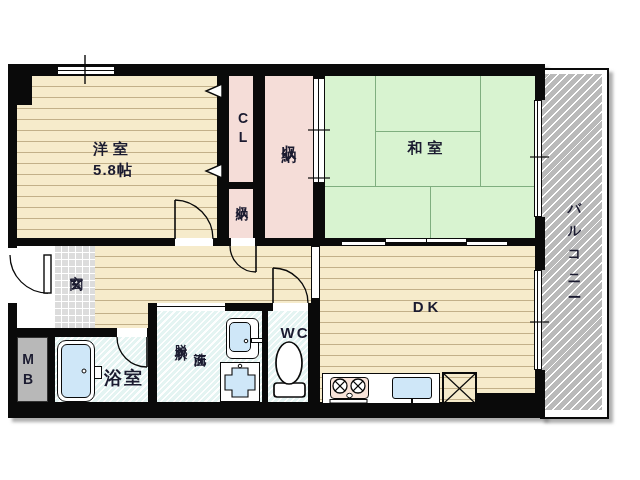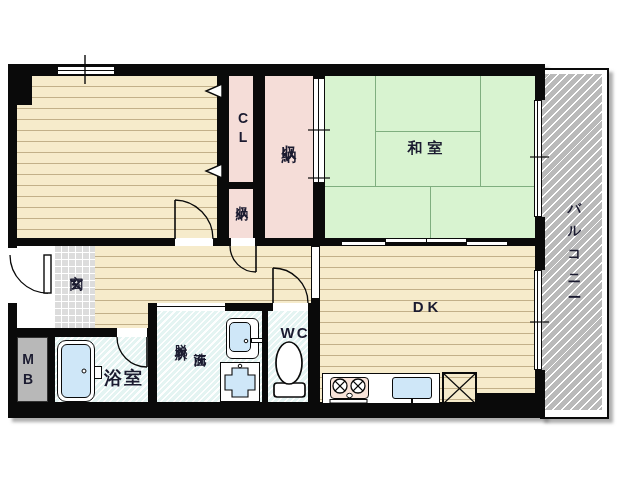--- a/index.html
+++ b/index.html
@@ -111,20 +111,22 @@
   <div class="abs" style="left:330px;top:377px;width:39px;height:22px;background:var(--stove-pink,#f8e3d9);border:1.5px solid #0a0a0a;border-radius:4px;box-sizing:border-box;"></div>
   <div class="fxblue" style="left:392px;top:377px;width:40px;height:22px;border-radius:3px;"></div>
   <div class="fx" style="left:57px;top:340px;width:38px;height:62px;border-radius:9px;"></div>
   <div class="fxblue" style="left:61px;top:344px;width:30px;height:54px;border-radius:6px;"></div>
   <div class="fx" style="left:94px;top:366px;width:8px;height:13px;border-width:1px;"></div>
   <div class="fx" style="left:226px;top:318px;width:33px;height:41px;border-radius:6px;"></div>
   <div class="fxblue" style="left:229px;top:322px;width:22px;height:30px;border-radius:5px;"></div>
   <div class="fx" style="left:251px;top:338px;width:12px;height:5px;border-width:1px;"></div>
   <div class="fx" style="left:220px;top:362px;width:40px;height:40px;"></div>
 
+  <div class="lbl" style="left:60px;top:141px;width:106px;font-size:15px;letter-spacing:5px;">洋室</div>
+  <div class="lbl" style="left:60px;top:162px;width:106px;font-size:15px;letter-spacing:1px;">5.8帖</div>
   <div class="lbl" style="left:375px;top:140px;width:105px;font-size:15px;letter-spacing:5px;">和室</div>
   <div class="lbl" style="left:375px;top:299px;width:105px;font-size:15px;letter-spacing:4px;">DK</div>
   <div class="lbl vtext" style="left:233px;top:110px;width:17px;font-size:14px;letter-spacing:3px;">CL</div>
   <div class="lbl vtext" style="left:281px;top:133px;width:16px;font-size:15px;letter-spacing:3px;">収納</div>
   <div class="lbl vtext" style="left:234px;top:196px;width:14px;font-size:12.5px;letter-spacing:2px;">収納</div>
   <div class="lbl vtext" style="left:68px;top:265px;width:15px;font-size:13px;letter-spacing:3px;">玄関</div>
   <div class="lbl vtext" style="left:20px;top:351px;width:15px;font-size:14px;letter-spacing:4px;font-weight:600;">MB</div>
   <div class="lbl" style="left:99px;top:369px;width:50px;font-size:18px;letter-spacing:2px;">浴室</div>
   <div class="lbl vtext" style="left:172px;top:334px;width:15px;font-size:12.5px;letter-spacing:2px;">脱衣所</div>
   <div class="lbl vtext" style="left:191px;top:343px;width:15px;font-size:12.5px;letter-spacing:2px;">洗面</div>

